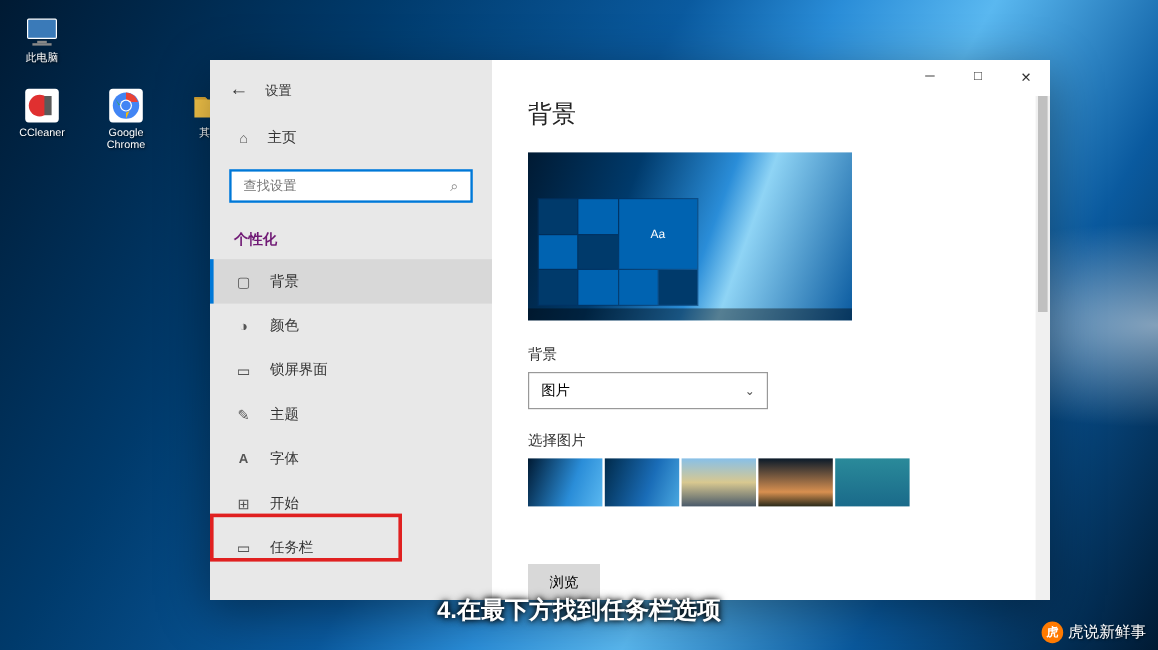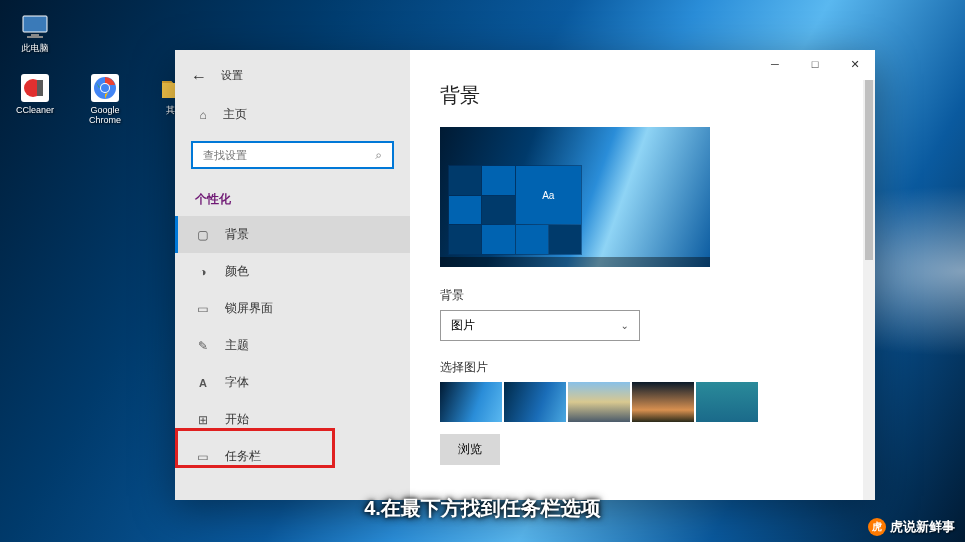--- a/index.html
+++ b/index.html
@@ -40,25 +40,25 @@
     .section-label { font-size:12px; color:#333; margin-bottom:6px; }
     .dropdown { width:200px; border:1px solid #999; padding:6px 10px; font-size:12px; display:flex; justify-content:space-between; align-items:center; cursor:pointer; margin-bottom:18px; background:#fff; }
     .dropdown .chev { font-size:10px; color:#555; }
     .thumbs { display:flex; gap:2px; margin-bottom:12px; }
     .thumb { width:62px; height:40px; cursor:pointer; }
     .t1 { background:linear-gradient(110deg,#001a33,#2a8dd8 60%,#5ab8f0); }
     .t2 { background:linear-gradient(110deg,#002a4a,#1a6db8 60%,#4aa8e0); }
     .t3 { background:linear-gradient(180deg,#88c0e8 0%,#d8c890 50%,#4a5a6a 100%); }
     .t4 { background:linear-gradient(180deg,#0a1a2a 0%,#d89050 70%,#2a2a1a 100%); }
     .t5 { background:linear-gradient(180deg,#2a8a9a 0%,#1a6a8a 100%); }
-    .browse-btn { background:#d8d8d8; border:none; padding:7px 18px; font-size:12px; cursor:pointer; }
+    .browse-btn { background:#d8d8d8; border:none; padding:7px 18px; font-size:12px; cursor:pointer;margin-top:36px; }
     .caption { position:absolute; bottom:20px; left:50%; transform:translateX(-50%); color:#fff; font-size:20px; text-shadow:0 0 4px #000,0 0 8px #000; white-space:nowrap;font-weight:bold; }
     .watermark { position:absolute; bottom:6px; right:10px; display:flex; align-items:center; gap:4px; }
     .wm-logo { width:18px; height:18px; background:#ff7a00; border-radius:50%; display:flex; align-items:center; justify-content:center; color:#fff; font-size:10px; font-weight:bold; }
-    .wm-text { color:#fff; font-size:13px; font-weight:bold; text-shadow:1px 1px 2px rgba(0,0,0,0.7); }
+    .wm-text { color:#fff; font-size:13px; font-weight:normal; text-shadow:1px 1px 2px rgba(0,0,0,0.7); }
     .scrollbar { position:absolute; right:0; top:30px; bottom:0; width:12px; background:#f0f0f0; }
     .scroll-thumb { position:absolute; left:2px; right:2px; top:0; height:180px; background:#c0c0c0; }
   </style>
 </head>
 <body>
 
 <div class="desktop-bg">
   <div class="light-rays"></div>
 </div>
 

